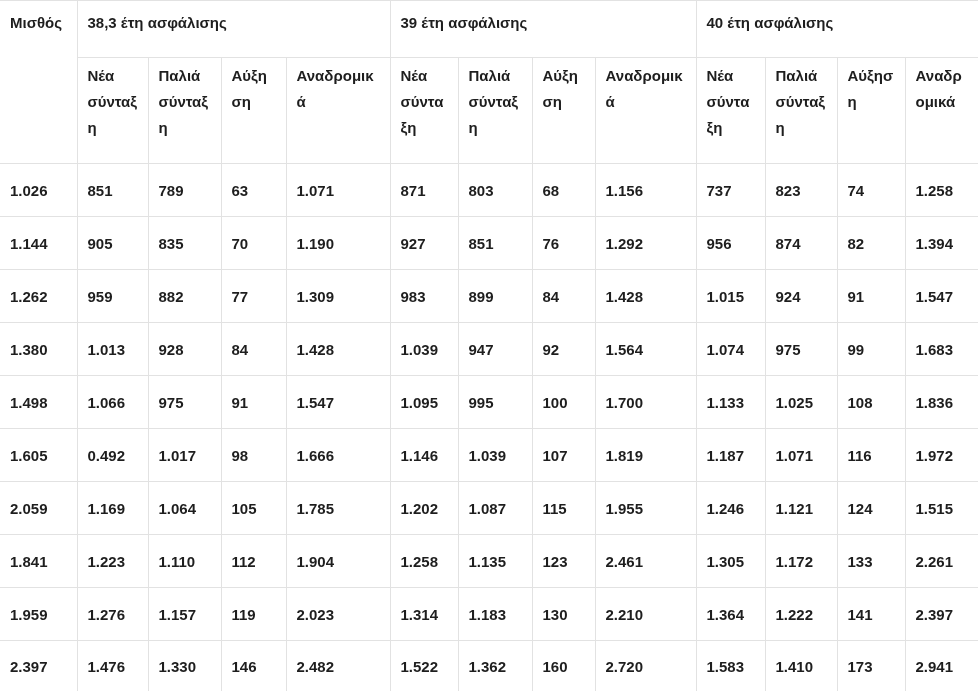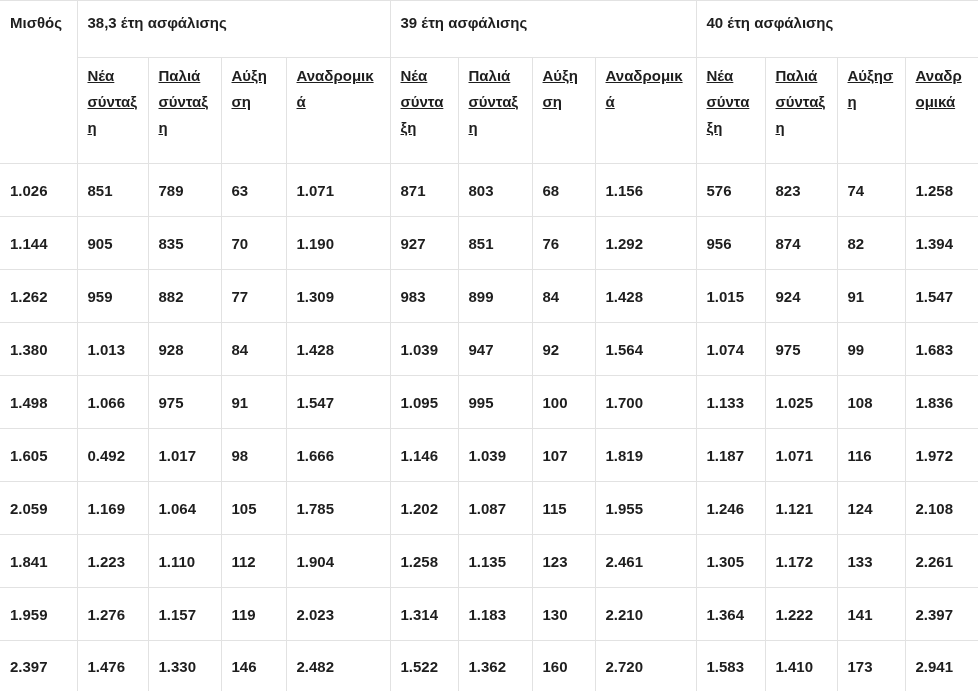--- a/index.html
+++ b/index.html
@@ -30,21 +30,21 @@
     background: #ffffff;
   }
   th:first-child, td:first-child { border-left: none; }
   th:last-child, td:last-child { border-right: none; }
   thead th {
     vertical-align: top;
     line-height: 26px;
     font-weight: 700;
   }
   tr.group-row th { height: 47px; padding-top: 9px; }
-  tr.sub-row th  { height: 100px; padding-top: 5px; text-decoration: underline; }
+  tr.sub-row th  { height: 100px; padding-top: 5px; }
   th.salary-th   { vertical-align: top; padding-top: 9px; margin-left: 10px; }
   tbody tr { height: 53px; }
   tbody td { vertical-align: middle; }
 </style>
 </head>
 <body>
 
 <div class="table-wrap">
   <table>
     <colgroup>
@@ -88,21 +88,21 @@
         <tr>
           <td>1.026</td>
           <td>851</td>
           <td>789</td>
           <td>63</td>
           <td>1.071</td>
           <td>871</td>
           <td>803</td>
           <td>68</td>
           <td>1.156</td>
-          <td>576</td>
+          <td>737</td>
           <td>823</td>
           <td>74</td>
           <td>1.258</td>
         </tr>
         <tr>
           <td>1.144</td>
           <td>905</td>
           <td>835</td>
           <td>70</td>
           <td>1.190</td>
@@ -181,21 +181,21 @@
           <td>1.064</td>
           <td>105</td>
           <td>1.785</td>
           <td>1.202</td>
           <td>1.087</td>
           <td>115</td>
           <td>1.955</td>
           <td>1.246</td>
           <td>1.121</td>
           <td>124</td>
-          <td>2.108</td>
+          <td>1.515</td>
         </tr>
         <tr>
           <td>1.841</td>
           <td>1.223</td>
           <td>1.110</td>
           <td>112</td>
           <td>1.904</td>
           <td>1.258</td>
           <td>1.135</td>
           <td>123</td>

